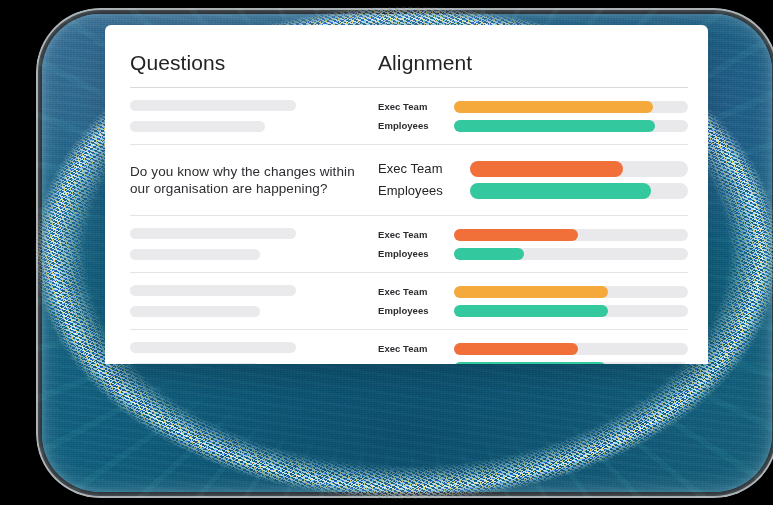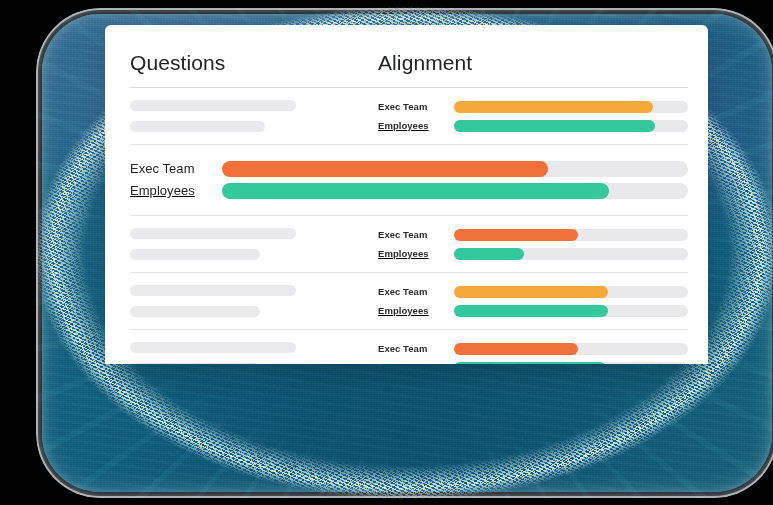--- a/index.html
+++ b/index.html
@@ -172,21 +172,21 @@
     line-height: 17px;
     color: #2c2d30;
     font-weight: 400;
     letter-spacing: .1px;
   }
 
   
   .bar-line {
     display: flex;
   }
-  .bar-line + .bar-line { margin-top: 7px; text-decoration: underline; }
+  .bar-line + .bar-line { margin-top: 7px; }
 
   .blabel {
     font-size: 9.5px;
     font-weight: 700;
     color: #2b2c2f;
     width: 76px;
     flex: 0 0 76px;
     letter-spacing: .05px;
     white-space: nowrap;
   }
@@ -258,20 +258,23 @@
             <span class="blabel">Employees</span>
             <span class="track">
               <span class="fill" style="width:86%;background:#33C89E"></span>
             </span>
           </div>
         </div>
       </div>
       <div class="divider light"></div>
 
       <div class="row row-hl">
+        <div class="qcol">
+          <div class="qtext">Do you know why the changes within our organisation are happening?</div>
+        </div>
         <div class="acol">
           <div class="bar-line">
             <span class="blabel">Exec Team</span>
             <span class="track">
               <span class="fill" style="width:70%;background:#F1703A"></span>
             </span>
           </div>
           <div class="bar-line">
             <span class="blabel">Employees</span>
             <span class="track">

